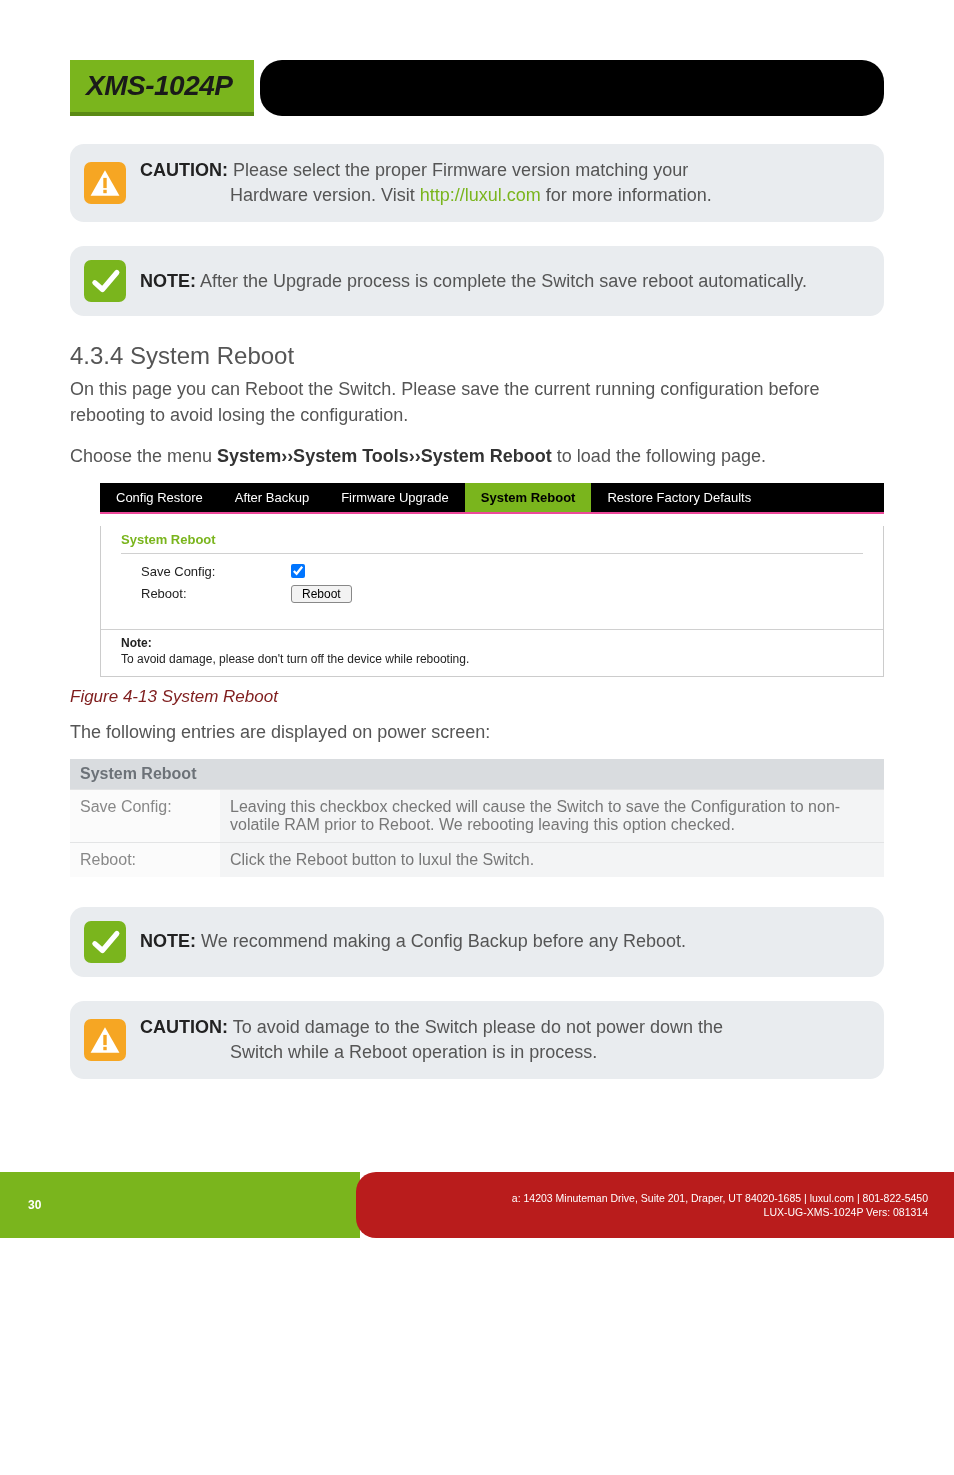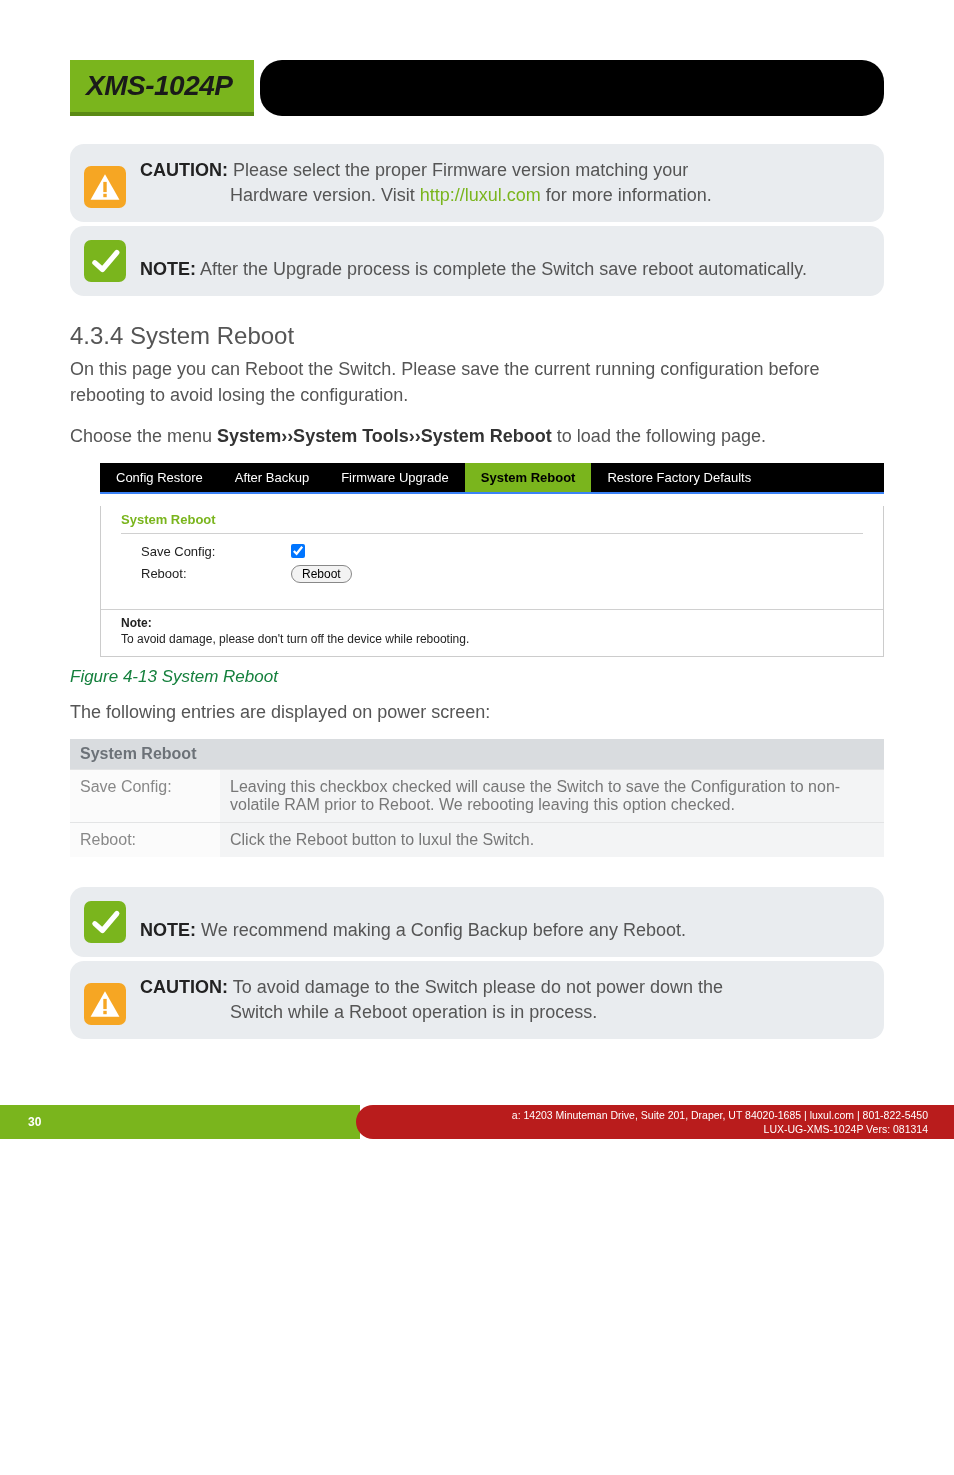--- a/index.html
+++ b/index.html
@@ -25,66 +25,66 @@
   .title-bar {
     flex: 1;
     background: #000;
     border-radius: 22px;
     margin-left: 6px;
   }
   .callout {
     background: #e9ecef;
     border-radius: 14px;
     display: flex;
-    align-items: flex-end;
+    align-items: center;
     padding: 14px 22px 14px 14px;
     gap: 14px;
-    margin-bottom: 4px;
+    margin-bottom: 24px;
     font-size: 18px;
     color: #555;
   }
   .callout .icon-box { flex: 0 0 42px; height: 42px; border-radius: 7px; display:flex; align-items:center; justify-content:center; }
   .caution-icon { background: #f6a623; }
   .note-icon { background: #7ab51d; }
   .callout .icon-box svg { width: 34px; height: 34px; }
   .callout-body { flex:1; line-height: 1.4; }
   .callout-label { font-weight: 700; color: #222; }
   .callout-link { color: #7ab51d; }
   .callout-indent { display: block; padding-left: 90px; }
 
   h3.section-head { color: #555; font-size: 24px; font-weight: 400; margin-top: 26px; margin-bottom: 6px; }
   .body-text { font-size: 18px; color: #555; line-height: 1.45; margin-bottom: 14px; }
   .body-text strong { color: #333; font-weight: 700; }
 
   .fig-wrap { margin: 14px 0 10px 30px; }
-  .fig-tabs { display:flex; background:#000; color:#fff; font-size: 13px; border-bottom: 2px solid #3b82f6; }
+  .fig-tabs { display:flex; background:#000; color:#fff; font-size: 13px; border-bottom: 2px solid #ec4899; }
   .fig-tab { padding: 7px 16px; color:#fff; cursor: pointer; }
   .fig-tab.active { background:#7ab51d; color:#000; font-weight: 600; }
   .fig-panel { background:#fff; border:1px solid #ccc; border-top:none; padding: 0; }
   .fig-panel-inner { margin: 12px 20px 0 20px; background: #fff; }
   .fig-heading { color:#7ab51d; font-weight:700; font-size:13px; padding: 6px 0; border-bottom:1px solid #d0d0d0; }
   .fig-form { padding: 10px 0 14px 20px; font-size: 13px; color:#222; }
   .fig-form-row { display:flex; align-items:center; gap: 60px; margin-bottom: 6px; }
   .fig-form-row .lbl { width: 90px; }
   .fig-checkbox { width:14px; height:14px; }
-  .fig-btn { font-size:12px; padding: 1px 10px; border:1px solid #888; background:#f3f3f3; border-radius:9px; cursor:pointer; }
+  .fig-btn { font-size:12px; padding: 1px 10px; border:1px solid #888; background:#f3f3f3; border-radius:3px; cursor:pointer; }
   .fig-note-sep { border-top:1px solid #d0d0d0; margin-top: 6px; }
   .fig-note { padding: 6px 20px 10px 20px; font-size:12px; color:#222; }
   .fig-note strong { font-weight:700; display:block; margin-bottom:2px; }
 
-  .figure-caption { font-style: italic; color:#15803d; font-size: 17px; margin: 10px 0 12px 0; }
+  .figure-caption { font-style: italic; color:#7f1d1d; font-size: 17px; margin: 10px 0 12px 0; }
 
   .desc-table { width: 100%; border-collapse: collapse; font-size: 16px; color:#777; background:#fff; }
   .desc-table th { text-align:left; background:#d9dcdf; color:#6c7278; font-weight:700; padding: 6px 10px; font-size:16px; }
   .desc-table td { padding: 8px 10px; vertical-align: top; background:#f3f4f5; border-top: 1px solid #e3e4e5; }
   .desc-table td.key { width: 150px; color:#888; background:#fbfbfb; }
 
   .footer-bar {
-    margin-top: 66px;
-    display:flex; align-items:stretch; height: 34px;
+    margin-top: 93px;
+    display:flex; align-items:stretch; height: 66px;
   }
   .footer-pagebox {
     flex: 0 0 360px;
     background:#7ab51d;
     color:#fff;
     font-weight:700;
     font-size: 12px;
     display:flex; align-items:center;
     padding-left: 28px;
   }

